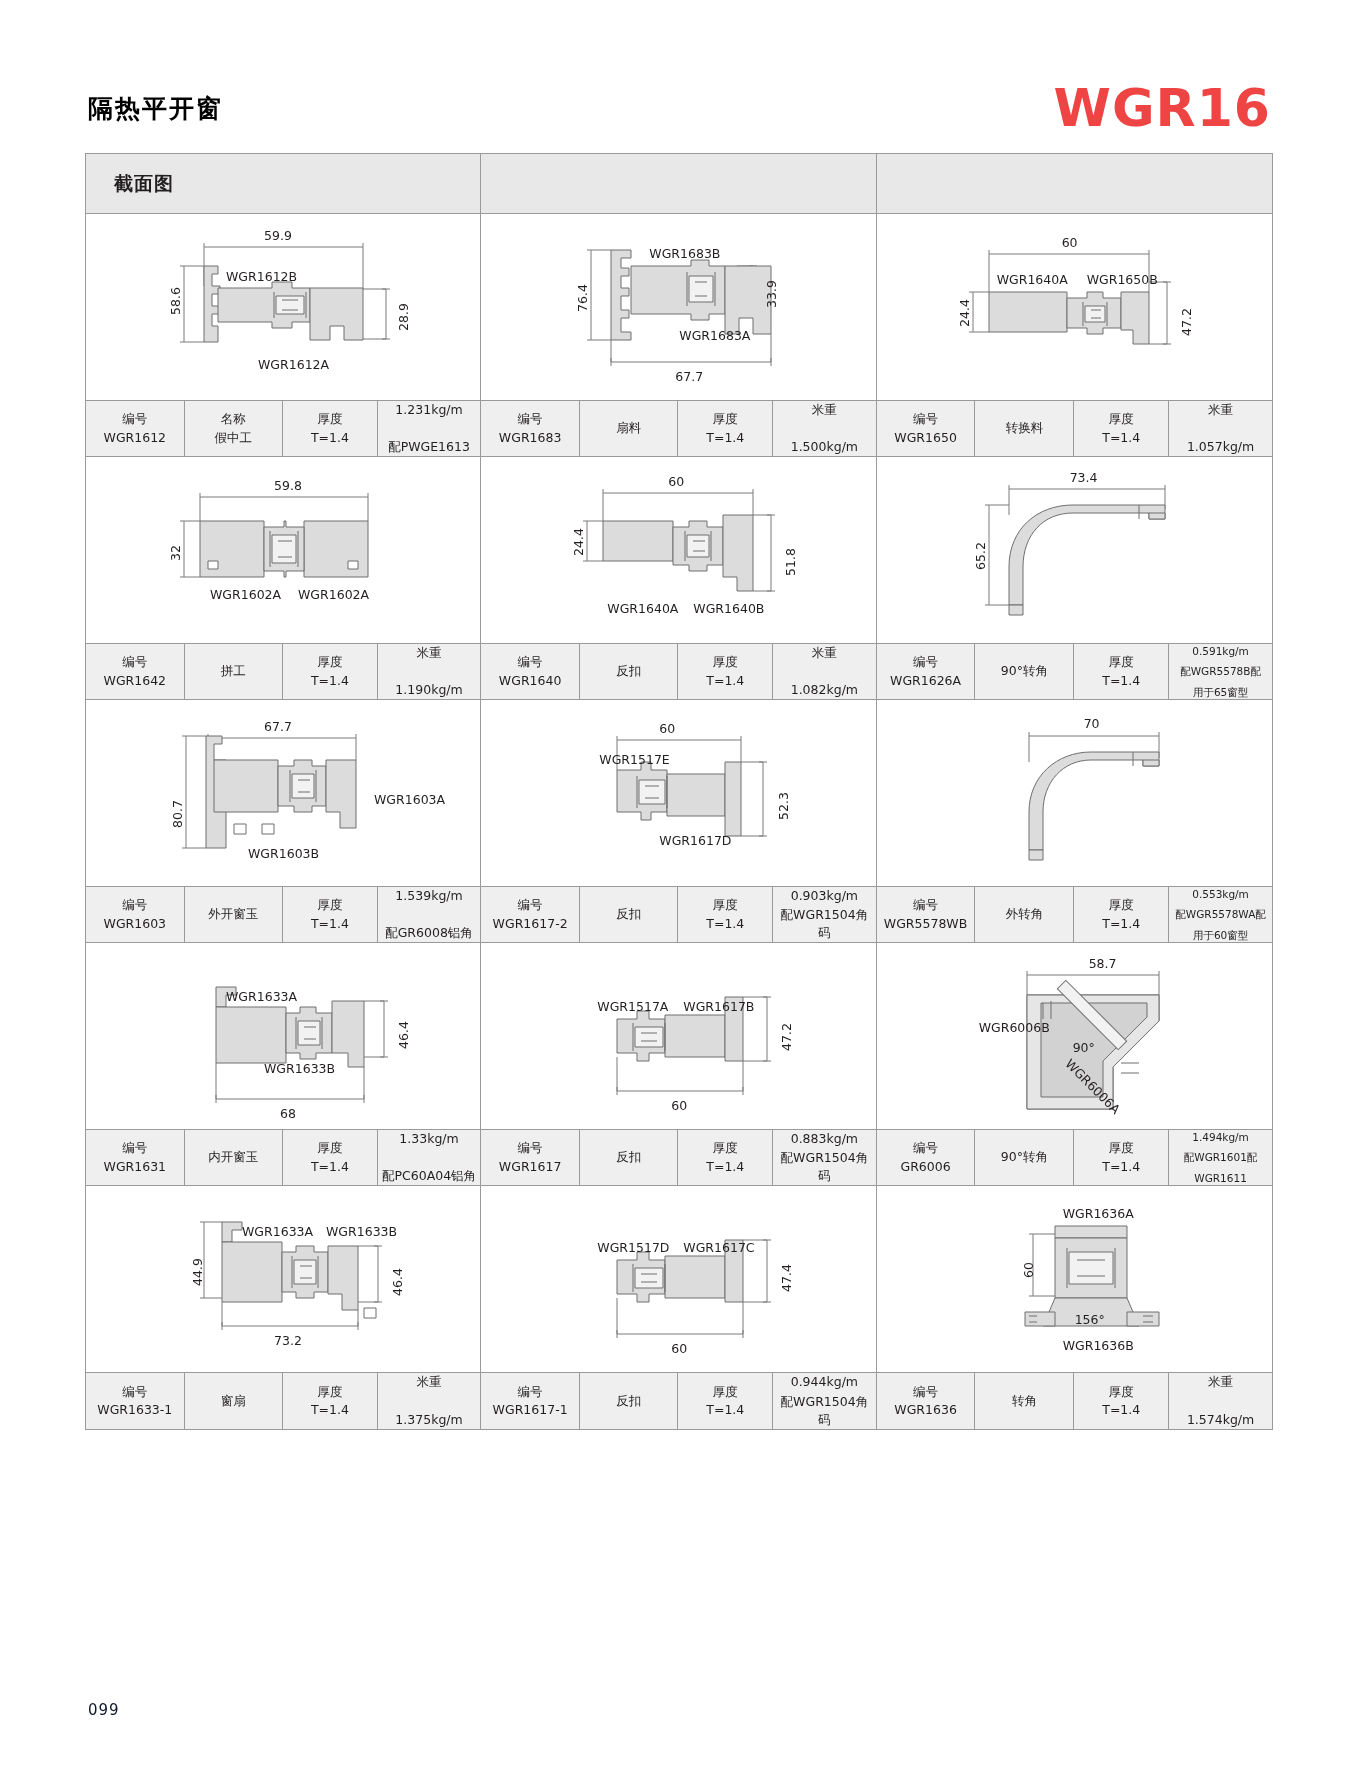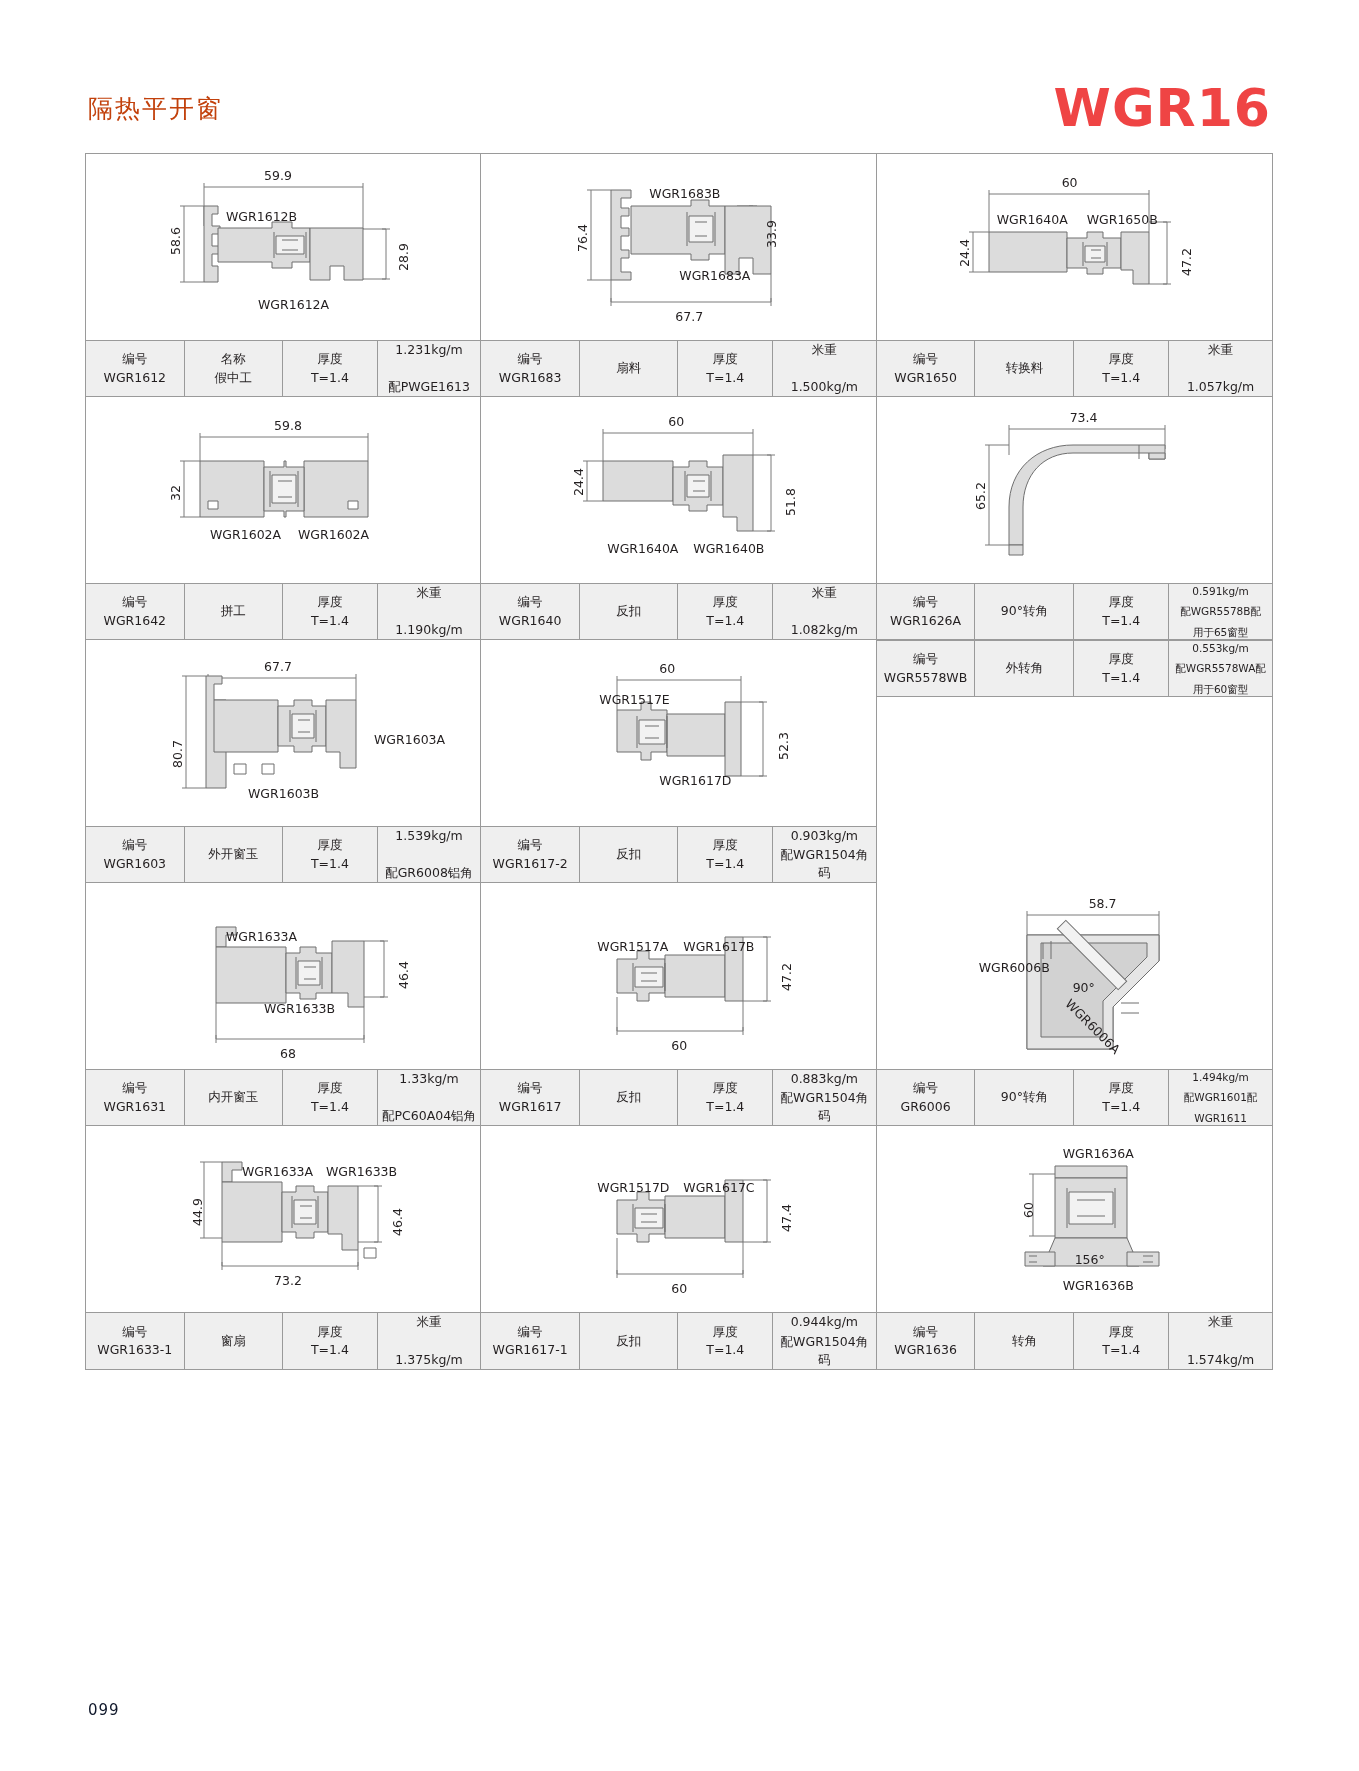--- a/index.html
+++ b/index.html
@@ -19,23 +19,23 @@
     position: absolute;
     left: 0; right: 0; top: 78px;
     height: 60px;
     padding: 0 88px;
     display: flex;
     align-items: center;
     justify-content: space-between;
   }
   .header-title {
     font-size: 25px;
-    font-weight: normal;
+    font-weight: bold;
     letter-spacing: 2px;
-    color: #c2410c;
+    color: #000000;
   }
   .header-code {
     font-size: 52px;
     font-weight: bold;
     letter-spacing: 1px;
     color: #ef4444;
     font-family: "DejaVu Sans", "Liberation Sans", sans-serif;
   }
 
   
@@ -129,20 +129,31 @@
 </head>
 <body>
 
 <div class="page-header">
   <div class="header-title">隔热平开窗</div>
   <div class="header-code">WGR16</div>
 </div>
 
 <div class="sheet">
 
+  <div class="band">
+    <div class="band-cell">
+      <span class="band-label">截面图</span>
+    </div>
+    <div class="band-cell">
+      <span class="band-label"></span>
+    </div>
+    <div class="band-cell">
+      <span class="band-label"></span>
+    </div>
+  </div>
 
   <div class="grid-row">
 
     <div class="col">
       <div class="fig">
         <svg width="396" height="186" viewBox="0 0 396 186">
           <g stroke="#7b7b7b" fill="none" stroke-width="1">
 
             <path d="M118 33 L277 33"></path>
             <path d="M118 29 L118 37 M277 29 L277 37"></path>
@@ -544,20 +555,39 @@
           <span>T=1.4</span>
         </div>
         <div class="spec-cell c4">
           <span>0.903kg/m</span>
           <span>配WGR1504角码</span>
         </div>
       </div>
     </div>
 
     <div class="col">
+      <div class="fig">
+        <svg width="396" height="186" viewBox="0 0 396 186">
+          <g stroke="#7b7b7b" fill="none" stroke-width="1">
+            <path d="M152 36 L282 36"></path>
+            <path d="M152 32 L152 40 M282 32 L282 40"></path>
+            <path d="M152 40 L152 62 M282 40 L282 58"></path>
+          </g>
+          <g fill="#dcdcdc" stroke="#6f6f6f" stroke-width="1">
+            <path d="M152 150 L152 112 C152 76 180 52 214 52 L282 52 L282 66 L266 66 L266 60
+                     L214 60 C186 60 166 82 166 112 L166 150 Z"></path>
+            <path d="M152 150 L166 150 L166 160 L152 160 Z"></path>
+            <path d="M266 60 L282 60 L282 66 L266 66 Z"></path>
+          </g>
+          <g stroke="#6f6f6f" stroke-width="1" fill="none">
+            <path d="M256 52 L256 66"></path>
+          </g>
+        </svg>
+        <div class="lbl" style="left:207px; top:16px;">70</div>
+      </div>
       <div class="spec">
         <div class="spec-cell c1">
           <span>编号</span>
           <span>WGR5578WB</span>
         </div>
         <div class="spec-cell c2">
           <span>外转角</span>
         </div>
         <div class="spec-cell c3">
           <span>厚度</span>

